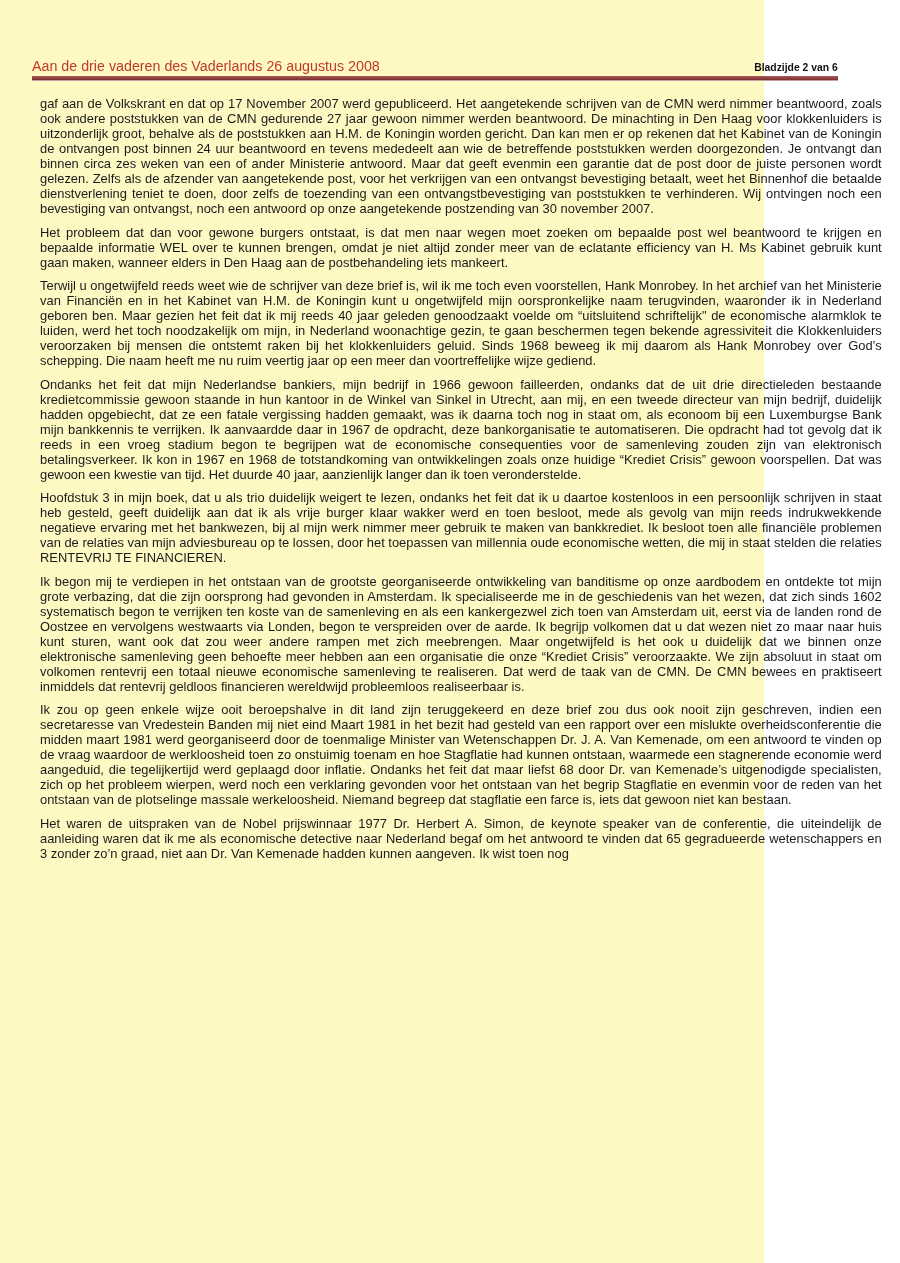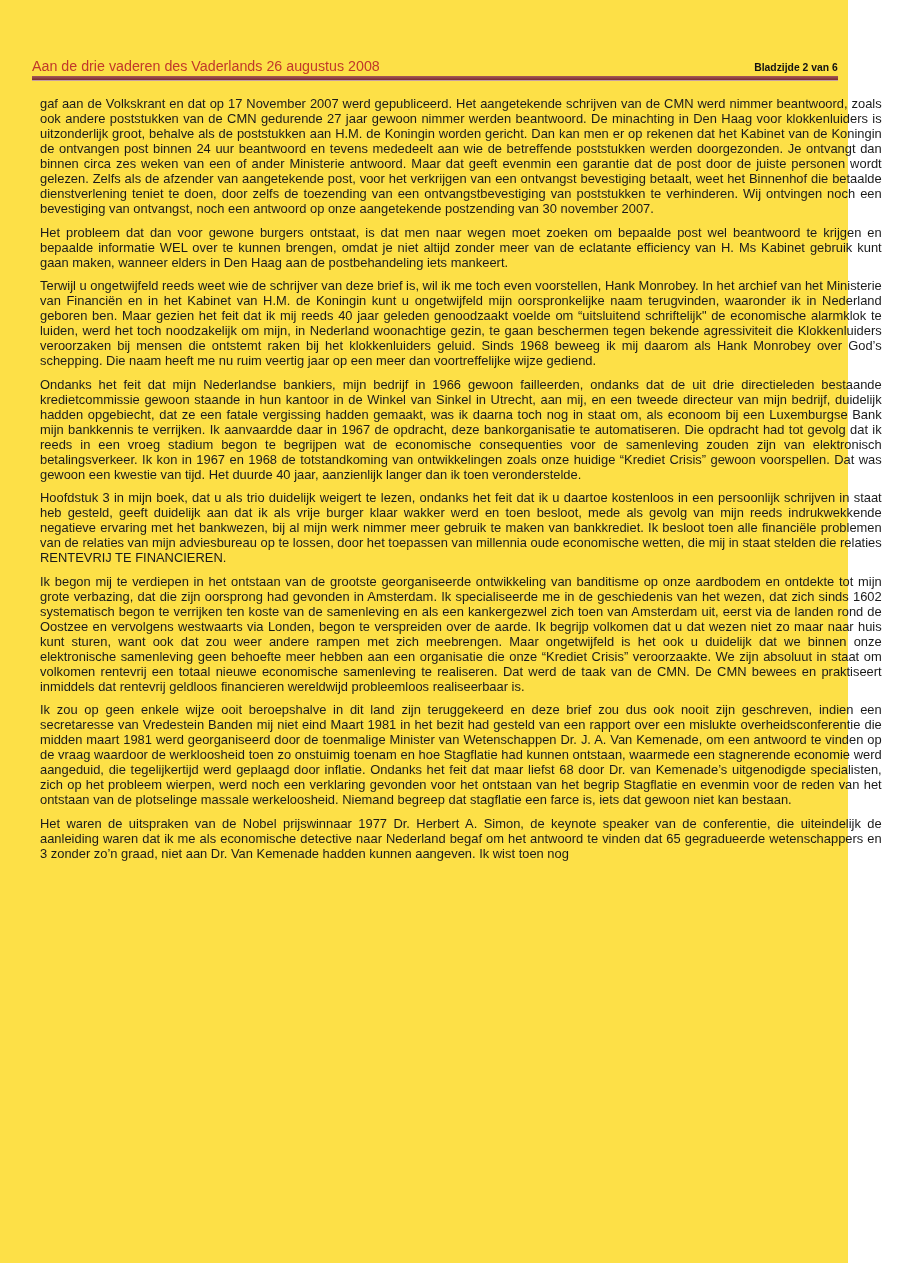--- a/index.html
+++ b/index.html
@@ -1,17 +1,17 @@
 <!DOCTYPE html>
 <html><head>
   <meta charset="utf-8">
   <style>
     html, body { margin: 0; padding: 0; background: #ffffff; }
     body { width: 900px; height: 1263px; position: relative; overflow: hidden; }
-    .page { position: absolute; left: 0; top: 0; width: 848px; height: 1263px; background: #fde047; }
+    .page { position: absolute; left: 0; top: 0; width: 764px; height: 1263px; background: #fef9c3; }
     .header {
       position: absolute; left: 32px; top: 57px; width: 806px; height: 22px;
     }
     .header-title {
       position: absolute; left: 0; top: 0;
       font-family: "Liberation Sans", sans-serif;
       font-size: 15.5px; color: #c0392b; letter-spacing: 0px;
       transform: scaleX(0.92); transform-origin: left top;
       white-space: nowrap;
     }

